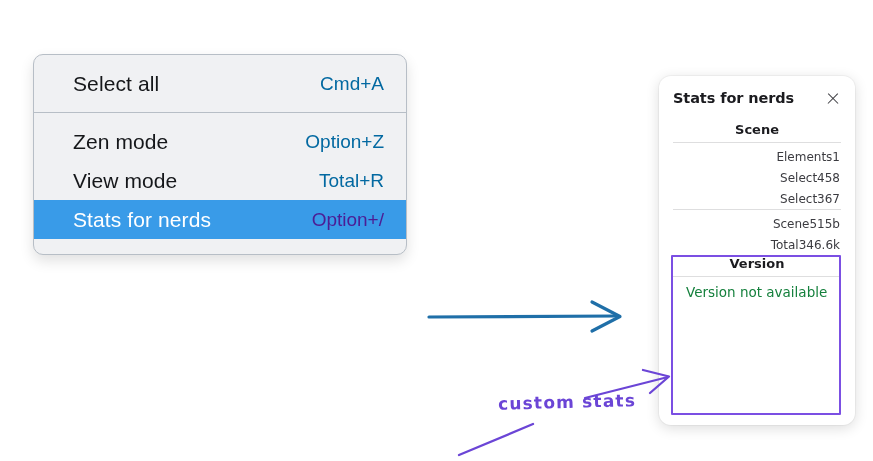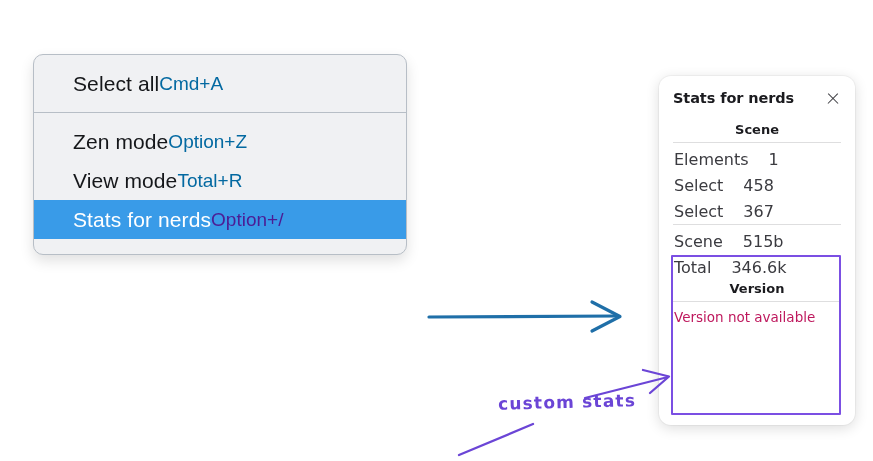--- a/index.html
+++ b/index.html
@@ -41,21 +41,21 @@
     display: block;
   }
   .menu-divider {
     height: 1px;
     background: #B7BEC6;
     margin: 9px 0 9px 0;
   }
   .menu-item {
     display: flex;
     align-items: center;
-    justify-content: flex-start;
+    justify-content: space-between;
     height: 39px;
     padding: 0 22px 0 39px;
     box-sizing: border-box;
     cursor: default;
   }
   .menu-item .label {
     font-size: 21px;
     color: #15171a;
     letter-spacing: 0.1px;
     white-space: nowrap;
@@ -129,33 +129,32 @@
     color: #1b1b1f;
     padding: 1px 0 5px 0;
   }
   .rule {
     height: 1px;
     background: #dededf;
     margin: 0 1px 3px 1px;
   }
   .stat-row {
     display: flex;
-    justify-content: flex-start;
+    justify-content: flex-end;
     align-items: baseline;
-    font-size: 16px;
+    font-size: 12px;
     color: #3b3b40;
     padding: 3.5px 2px;
-    gap: 20px;
   }
   .stat-row .k { white-space: nowrap; }
   .stat-row .v { white-space: nowrap; }
   .plain-row {
     font-size: 13.5px;
-    color: #be185d;
-    padding: 4px 2px;
+    color: #15803d;
+    padding: 4px 14px;
     white-space: nowrap;
   }
 
   
   .highlight-box {
     position: absolute;
     left: 671px;
     top: 255px;
     width: 170px;
     height: 160px;

